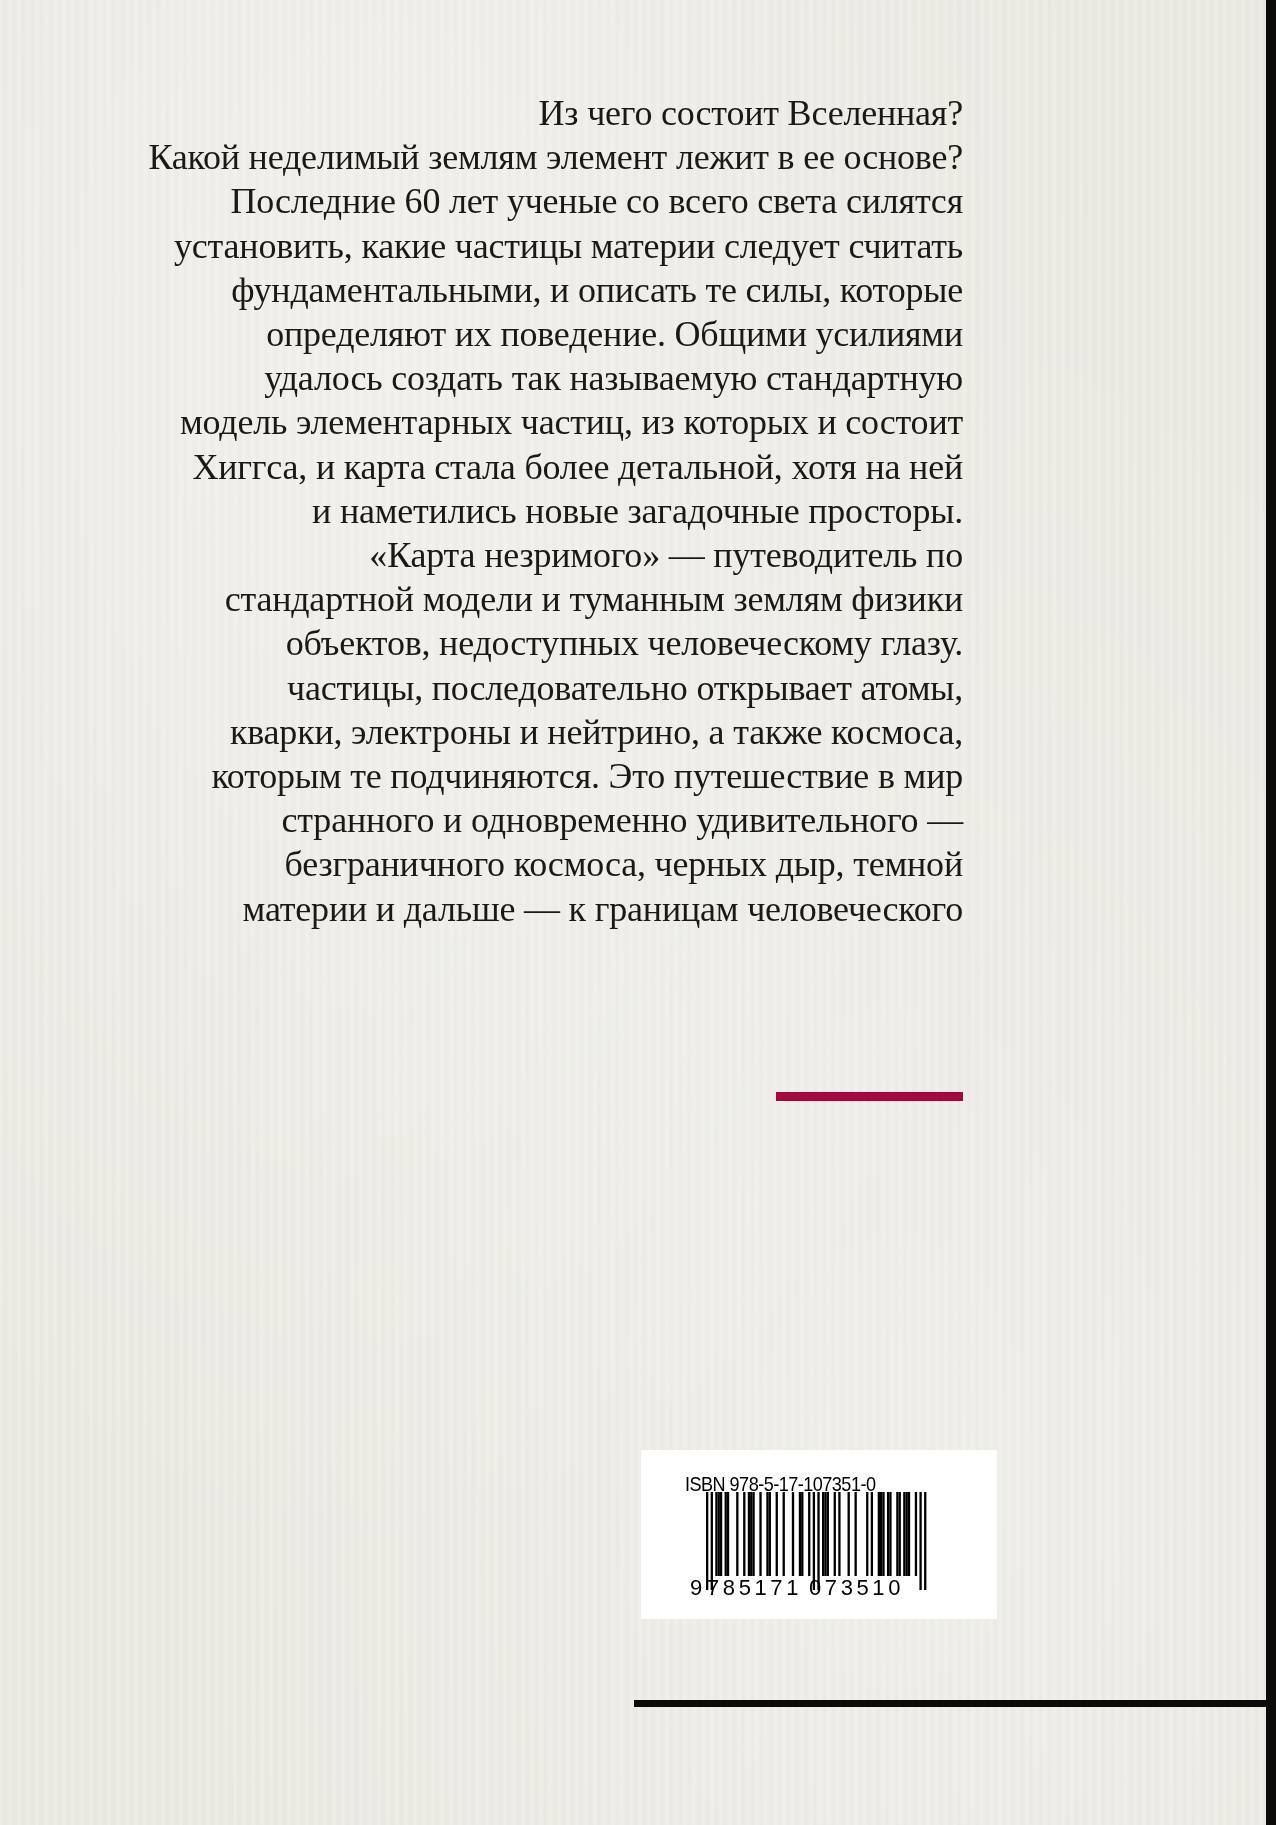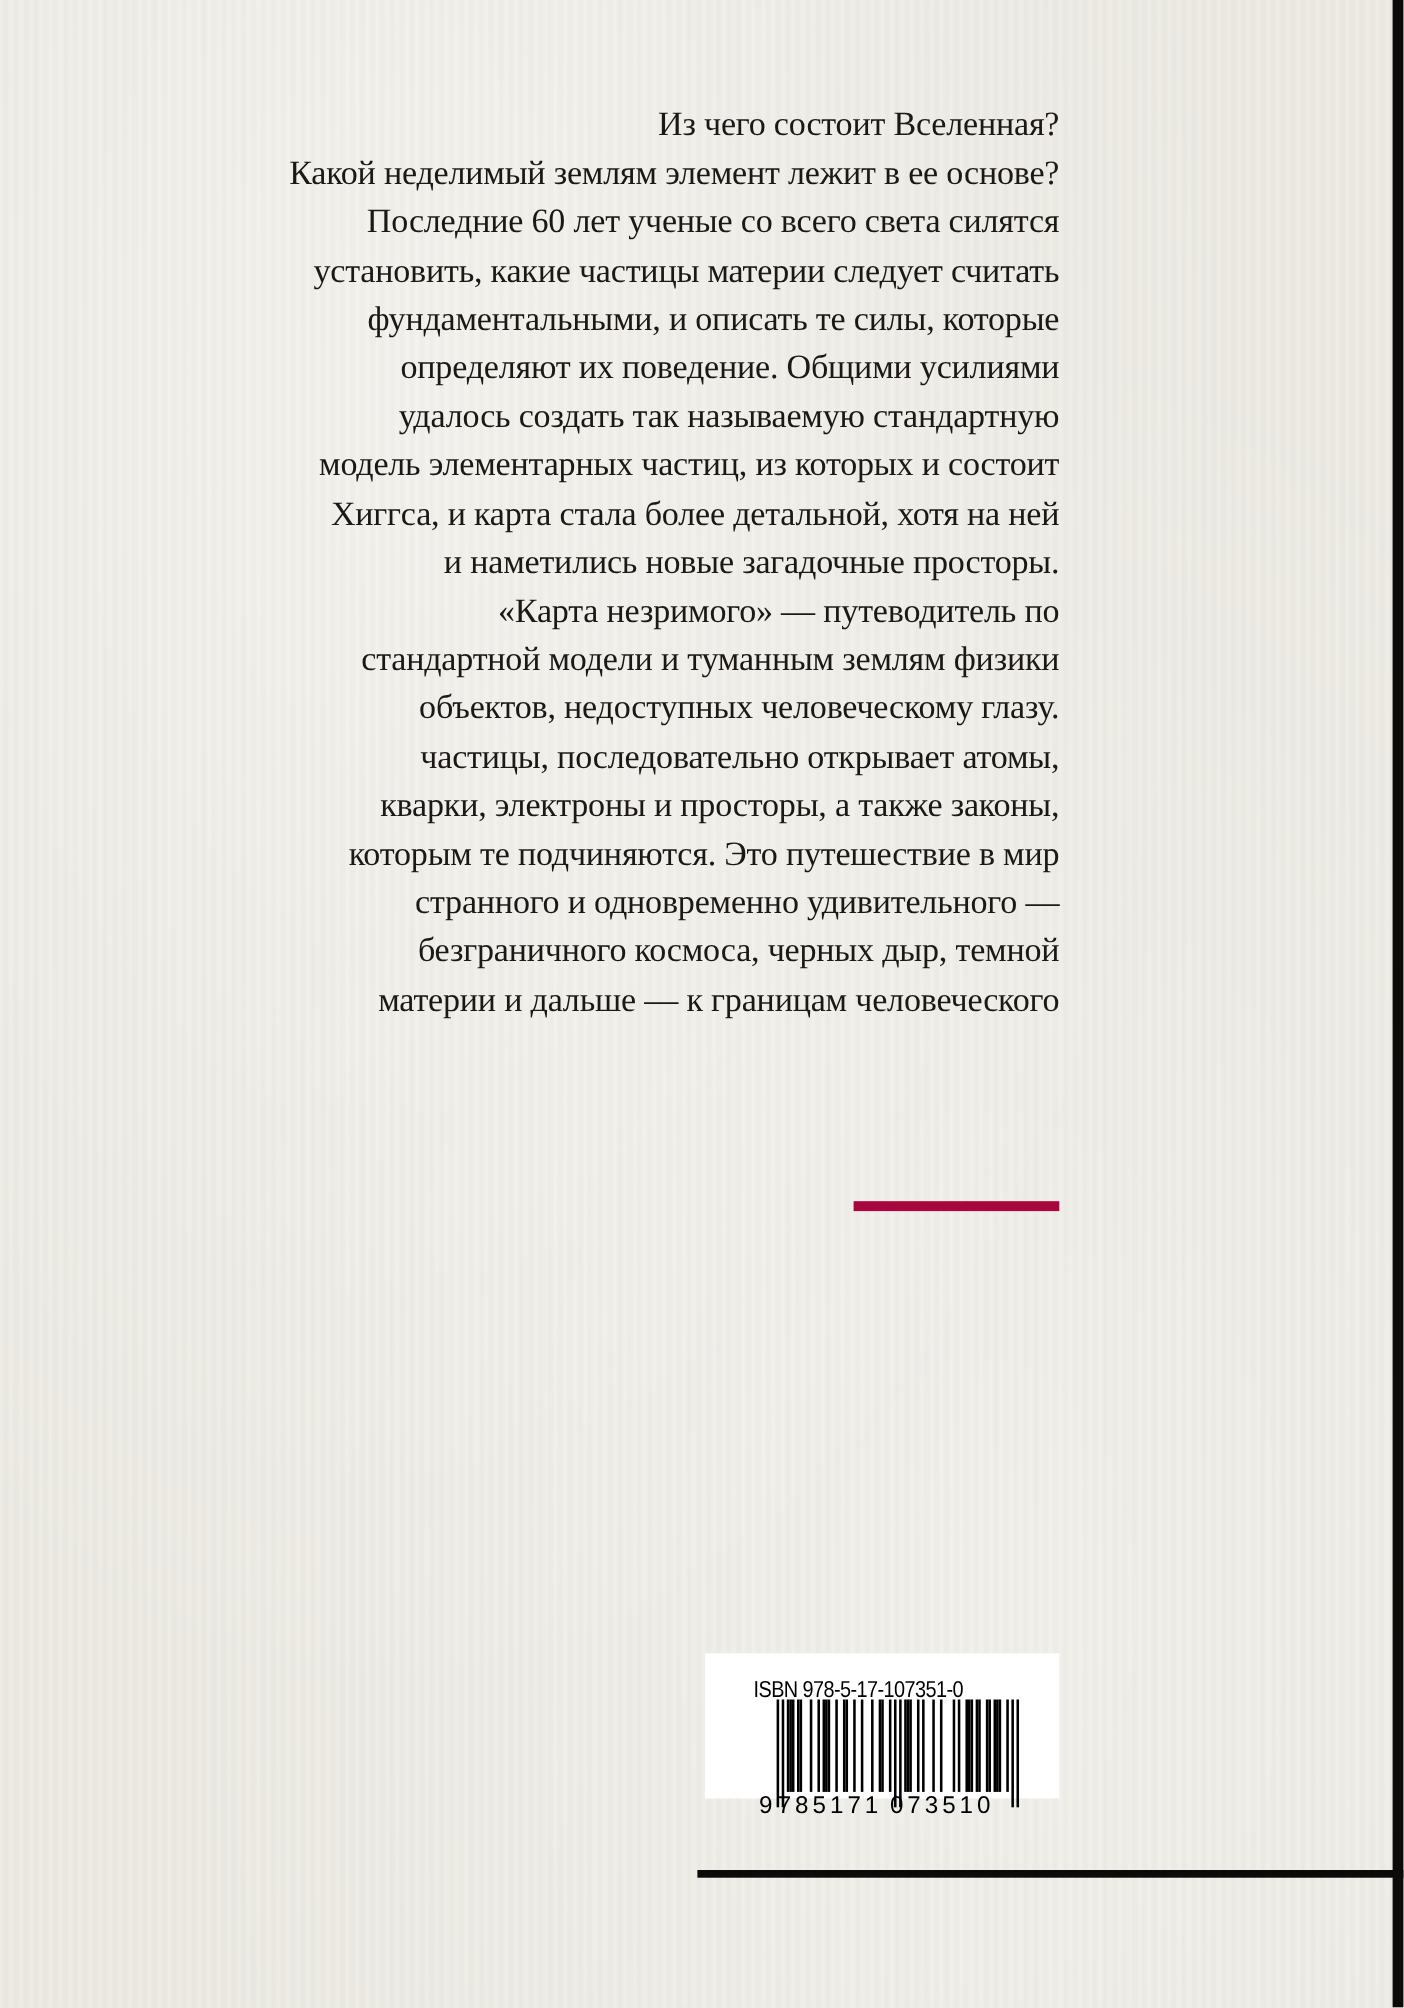--- a/index.html
+++ b/index.html
@@ -14,39 +14,40 @@
     color: #1a1715;
   }
   .cover { position: absolute; left: 0; top: 0; width: 1276px; height: 1825px; }
 
   .blurb {
     position: absolute;
     right: 313px;          
     top: 91px;
     width: 860px;
     text-align: right;
-    font-size: 31px;
+    font-size: 36px;
     line-height: 44.2px;
     letter-spacing: -0.2px;
     color: #1b1816;
   }
   .blurb .line { display: block; white-space: nowrap; }
 
   .accent-bar {
     position: absolute;
     left: 776px; top: 1092px;
     width: 187px; height: 9px;
     background: #a8063f;
   }
 
   .barcode-box {
     position: absolute;
-    left: 641px; top: 1503px;
-    width: 322px; height: 132px;
+    left: 641px; top: 1450px;
+    width: 322px; height: 169px;
     background: #ffffff;
+    padding-left: 34px;
   }
   .isbn-label {
     position: absolute;
     left: 44px; top: 22px;
     font-family: "Liberation Sans", "DejaVu Sans", sans-serif;
     font-size: 21px;
     letter-spacing: -0.6px;
     transform: scaleX(0.86);
     transform-origin: left top;
     color: #000;
@@ -93,21 +94,21 @@
     <span class="line">фундаментальными, и описать те силы, которые</span>
     <span class="line">определяют их поведение. Общими усилиями</span>
     <span class="line">удалось создать так называемую стандартную</span>
     <span class="line">модель элементарных частиц, из которых и состоит</span>
     <span class="line">Хиггса, и карта стала более детальной, хотя на ней</span>
     <span class="line">и наметились новые загадочные просторы.</span>
     <span class="line">«Карта незримого» — путеводитель по</span>
     <span class="line">стандартной модели и туманным землям физики</span>
     <span class="line">объектов, недоступных человеческому глазу.</span>
     <span class="line">частицы, последовательно открывает атомы,</span>
-    <span class="line">кварки, электроны и просторы, а также законы,</span>
+    <span class="line">кварки, электроны и нейтрино, а также космоса,</span>
     <span class="line">которым те подчиняются. Это путешествие в мир</span>
     <span class="line">странного и одновременно удивительного —</span>
     <span class="line">безграничного космоса, черных дыр, темной</span>
     <span class="line">материи и дальше — к границам человеческого</span>
   </div>
 
   <div class="accent-bar"></div>
 
   <div class="barcode-box">
     <div class="isbn-label">ISBN 978-5-17-107351-0</div>

